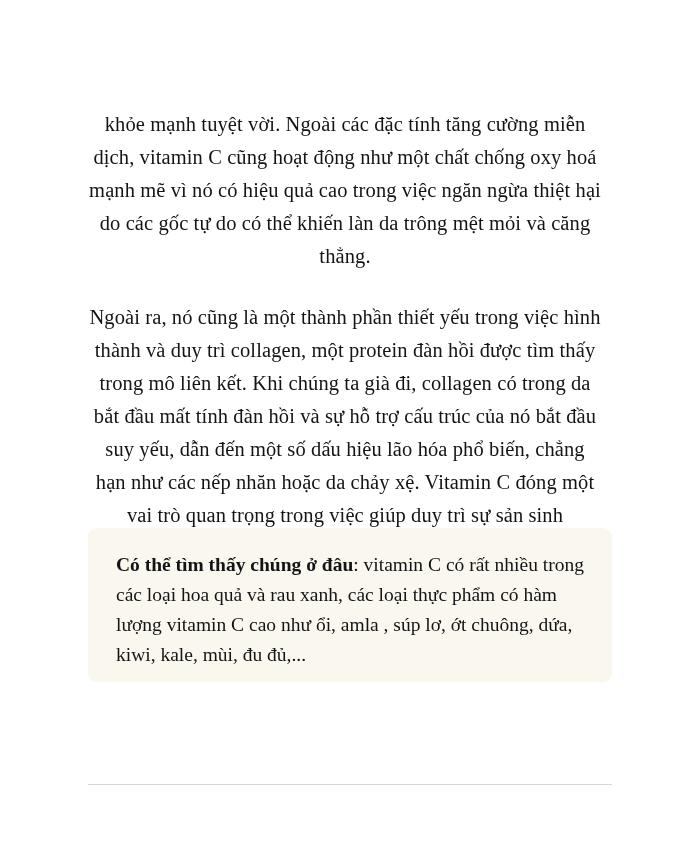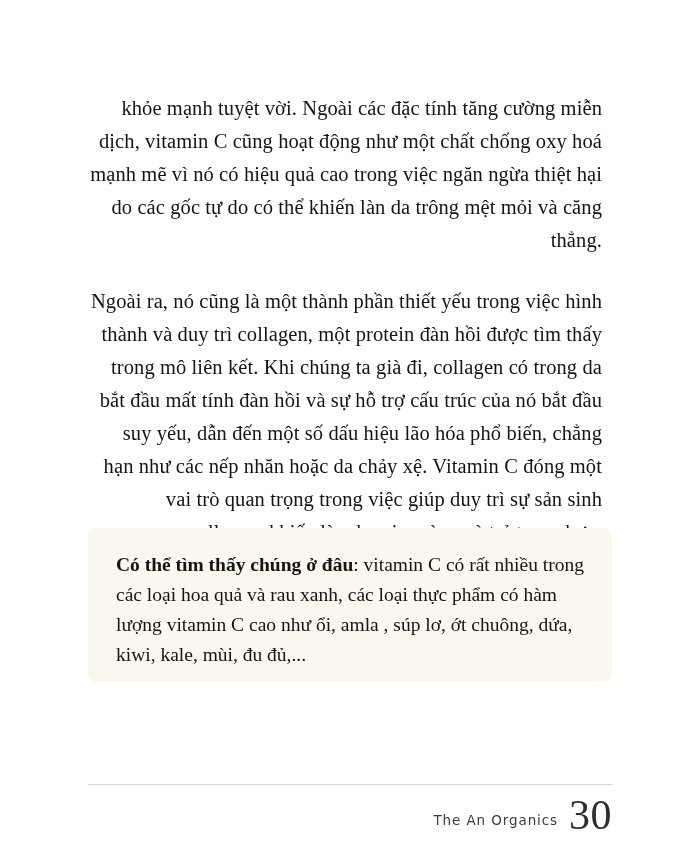--- a/index.html
+++ b/index.html
@@ -26,24 +26,24 @@
   }
 
   .content {
     position: absolute;
     left: 88px;
     top: 92px;
     width: 514px;
   }
 
   p.body-par {
-    margin: 0 0 28px 0;
+    margin: 16px 0 28px 0;
     font-size: 20.5px;
     line-height: 33px;
-    text-align: right;
+    text-align: center;
     letter-spacing: 0.1px;
     color: #141414;
   }
   p.body-par:last-of-type {
     margin-bottom: 0;
   }
 
   .callout {
     position: absolute;
     left: 88px;
@@ -134,20 +134,14 @@
 
   <div class="callout">
     <div class="callout-text">
       <span class="lead">Có thể tìm thấy chúng ở đâu</span><span>: vitamin C có rất nhiều trong các loại hoa quả và rau xanh, các loại thực phẩm có hàm lượng vitamin C cao như ổi, amla , súp lơ, ớt chuông, dứa, kiwi, kale, mùi, đu đủ,...</span>
     </div>
   </div>
 
 
   <div class="footer-rule"></div>
 
-  <div class="footer">
-    <div class="footer-inner">
-      <span class="brand">The An Organics</span>
-      <span class="page-number">30</span>
-    </div>
-  </div>
 
 </div>
 
 </body></html>

